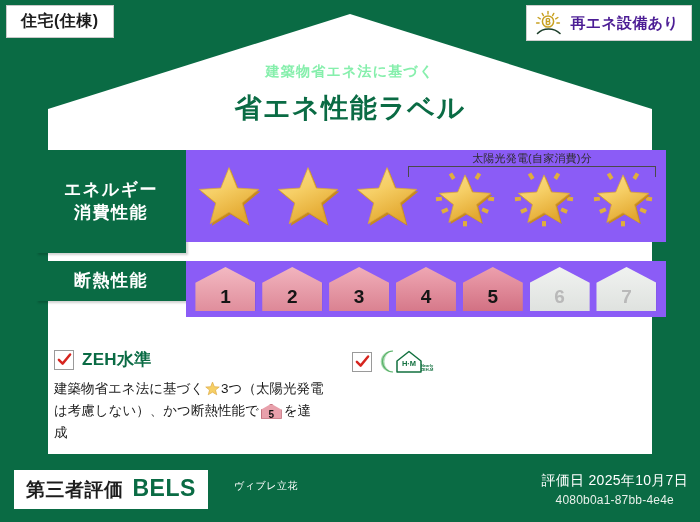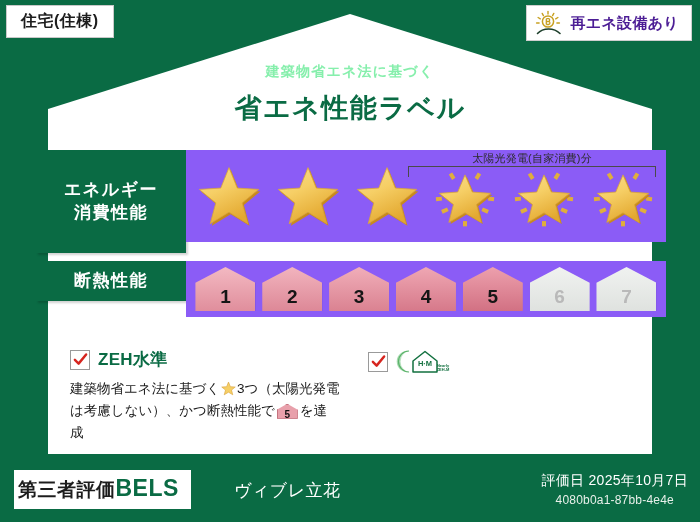--- a/index.html
+++ b/index.html
@@ -201,21 +201,21 @@
     font-weight: bold;
     color: #151515;
     clip-path: polygon(50% 0%, 100% 36%, 100% 100%, 0% 100%, 0% 36%);
   }
   .house-badge.on  { color: #151515; }
   .house-badge.off { color: #b9b9b9; }
 
   
   .info {
     position: absolute;
-    left: 48px;
+    left: 32px;
     top: 348px;
     width: 604px;
     display: flex;
     z-index: 4;
   }
   .info-col { flex: 1 1 50%; padding: 0 14px; }
   .info-col.left  { padding-left: 22px; padding-right: 10px; }
   .info-col.right { padding-left: 18px; }
 
   .info-head {
@@ -275,41 +275,42 @@
     bottom: 0;
     width: 700px;
     height: 62px;
     z-index: 5;
   }
   .bels-badge {
     position: absolute;
     left: 14px;
     top: 10px;
     background: #ffffff;
-    padding: 5px 12px 6px 4px;
+    padding: 5px 12px 6px 12px;
     display: flex;
     align-items: baseline;
+    gap: 9px;
   }
   .bels-jp {
     font-size: 19px;
     font-weight: bold;
     color: #1d1d1d;
     letter-spacing: .5px;
   }
   .bels-en {
     font-size: 23px;
     font-weight: bold;
     color: #0a6b44;
     letter-spacing: .5px;
   }
   .building-name {
     position: absolute;
     left: 234px;
     top: 19px;
-    font-size: 17px;
+    font-size: 10px;
     color: #ffffff;
     letter-spacing: .5px;
   }
   .eval-block {
     position: absolute;
     right: 12px;
     top: 12px;
     text-align: center;
     color: #ffffff;
   }

